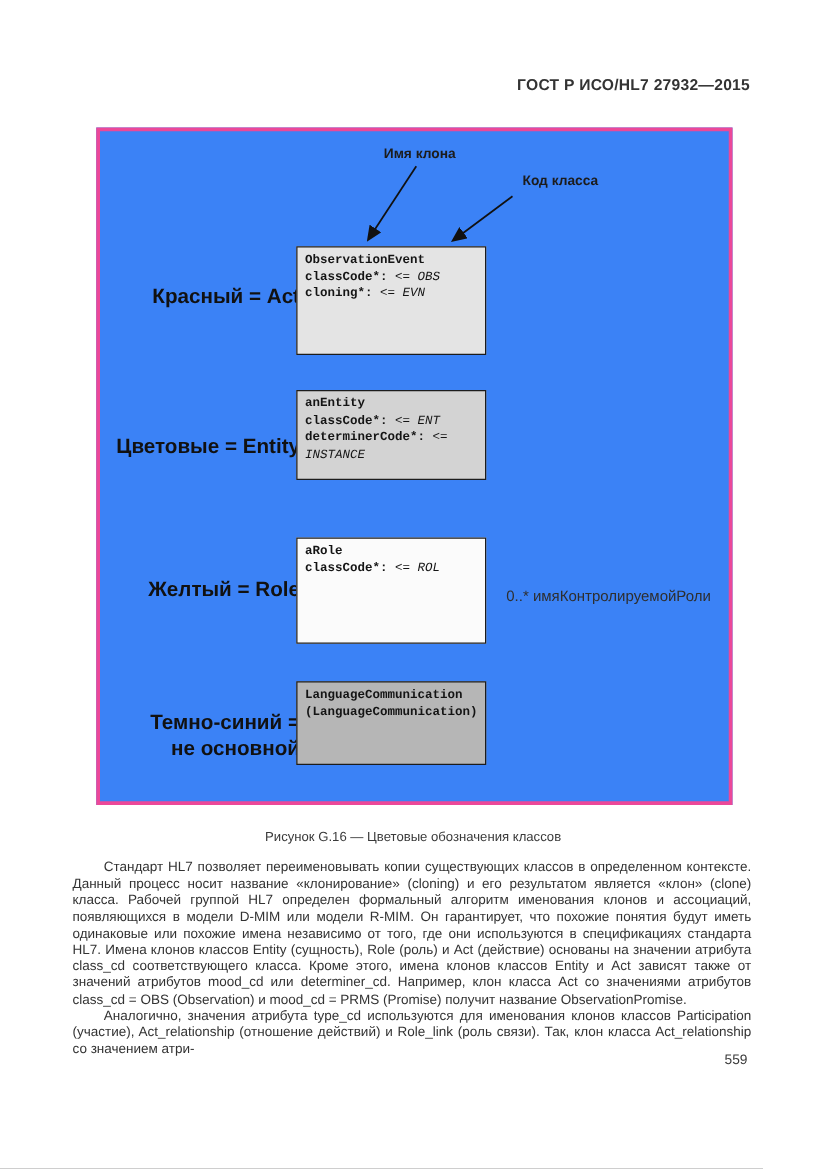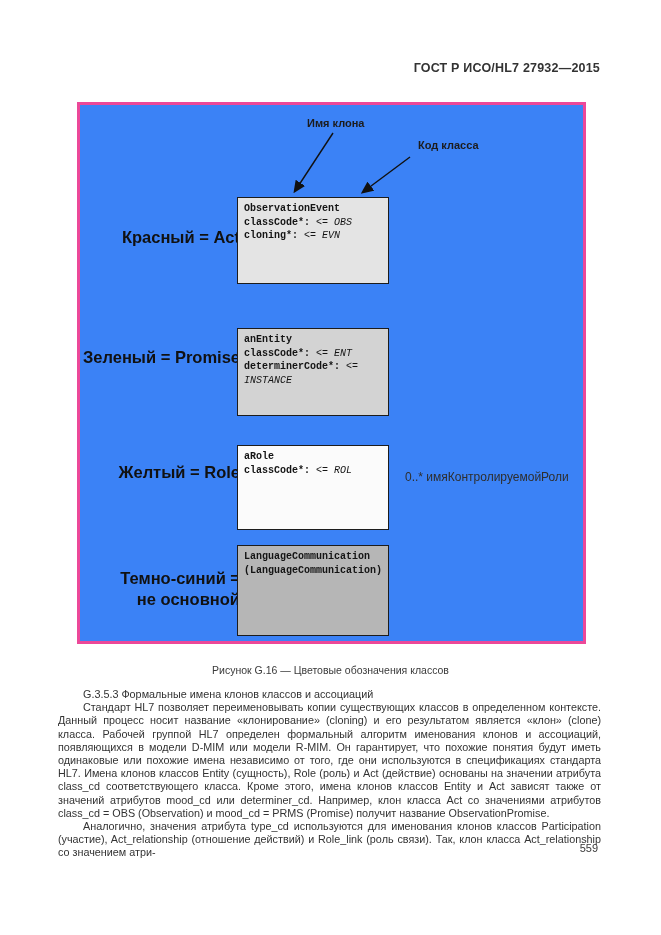--- a/index.html
+++ b/index.html
@@ -25,23 +25,23 @@
   }
   .callout-1 { left:227px; top:12px; }
   .callout-2 { left:306px; top:34px;padding-left:32px; }
   .class-box {
     position:absolute; left:157px; width:152px;
     border:1.6px solid #1c1c1c; padding:4px 6px;
     font-family:Liberation Mono, monospace; font-size:10px; line-height:13.5px;
     color:#141414; overflow:hidden;
   }
   .box-0 { top:92px;  height:87px; }
-  .box-1 { top:223px; height:88px; }
-  .box-2 { top:340px; height:85px; }
-  .box-3 { top:440px; height:91px; }
+  .box-1 { top:207px; height:72px; }
+  .box-2 { top:325px; height:85px; }
+  .box-3 { top:440px; height:67px; }
   .color-label {
     position:absolute; left:0; width:160px; text-align:right;
     font-weight:bold; font-size:16.5px; line-height:21px; color:#111;
     white-space:pre-line;
   }
   .label-0 { top:122px; }
   .label-1 { top:242px; }
   .label-2 { top:357px; }
   .label-3 { top:463px; }
   .mult-label {
@@ -80,21 +80,21 @@
         </marker>
       </defs>
       <line x1="253" y1="28" x2="215" y2="86" stroke="#111" stroke-width="1.4" marker-end="url(#ah)"></line>
       <line x1="330" y1="52" x2="283" y2="87" stroke="#111" stroke-width="1.4" marker-end="url(#ah)"></line>
     </svg>
 
     <div class="callout callout-1">Имя клона</div>
     <div class="callout callout-2">Код класса</div>
 
     <div class="color-label label-0">Красный = Act</div>
-    <div class="color-label label-1">Зеленый = Promise</div>
+    <div class="color-label label-1">Цветовые = Entity</div>
     <div class="color-label label-2">Желтый = Role</div>
     <div class="color-label label-3">Темно-синий =
 не основной</div>
 
     <div class="class-box box-0" style="background: rgb(228, 228, 228);">
         <div><span style="font-weight: bold;">ObservationEvent</span></div>
         <div><span style="font-weight: bold;">classCode*:</span><span style="font-style: italic;"> &lt;= OBS</span></div>
         <div><span style="font-weight: bold;">cloning*:</span><span style="font-style: italic;"> &lt;= EVN</span></div>
       </div>
     <div class="class-box box-1" style="background: rgb(211, 211, 211);">
@@ -112,19 +112,18 @@
         <div><span style="font-weight: bold;">(LanguageCommunication)</span></div>
       </div>
 
     <div class="mult-label mult-0">0..* имяКонтролируемойРоли</div>
 
   </div>
 
   <div class="figure-caption">Рисунок G.16 — Цветовые обозначения классов</div>
 
   <div class="body-text">
-    <p>G.3.5.3 Формальные имена клонов классов и ассоциаций</p>
     <span><p>Стандарт HL7 позволяет переименовывать копии существующих классов в определенном контексте. Данный процесс носит название «клонирование» (cloning) и его результатом является «клон» (clone) класса. Рабочей группой HL7 определен формальный алгоритм именования клонов и ассоциаций, появляющихся в модели D-MIM или модели R-MIM. Он гарантирует, что похожие понятия будут иметь одинаковые или похожие имена независимо от того, где они используются в спецификациях стандарта HL7. Имена клонов классов Entity (сущность), Role (роль) и Act (действие) основаны на значении атрибута class_cd соответствующего класса. Кроме этого, имена клонов классов Entity и Act зависят также от значений атрибутов mood_cd или determiner_cd. Например, клон класса Act со значениями атрибутов class_cd = OBS (Observation) и mood_cd = PRMS (Promise) получит название ObservationPromise.</p><p>Аналогично, значения атрибута type_cd используются для именования клонов классов Participation (участие), Act_relationship (отношение действий) и Role_link (роль связи). Так, клон класса Act_relationship со значением атри-</p></span>
   </div>
 
   <div class="page-number">559</div>
 
 </div>
 
 </body></html>

